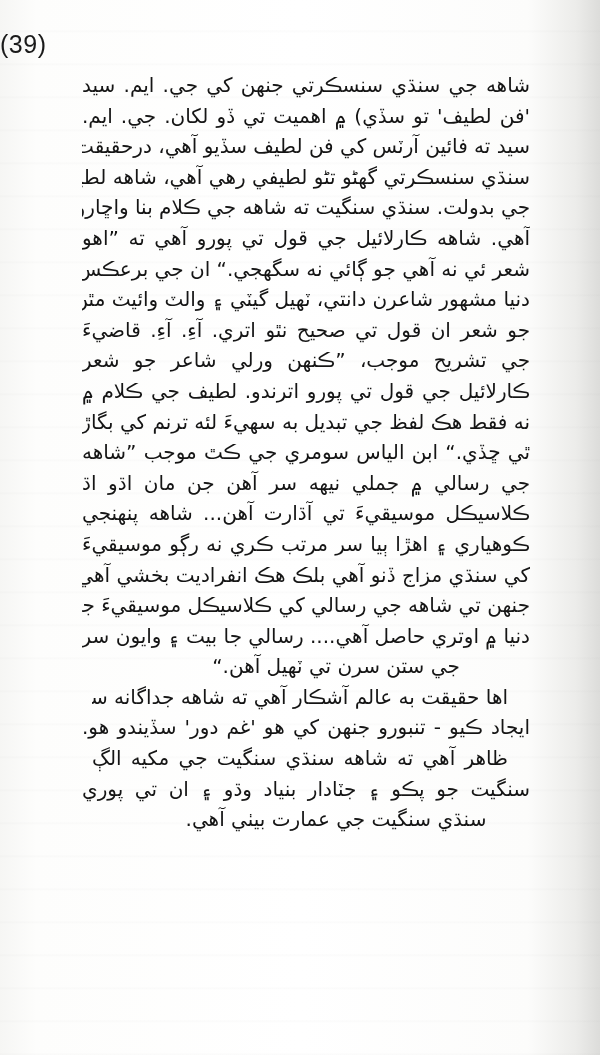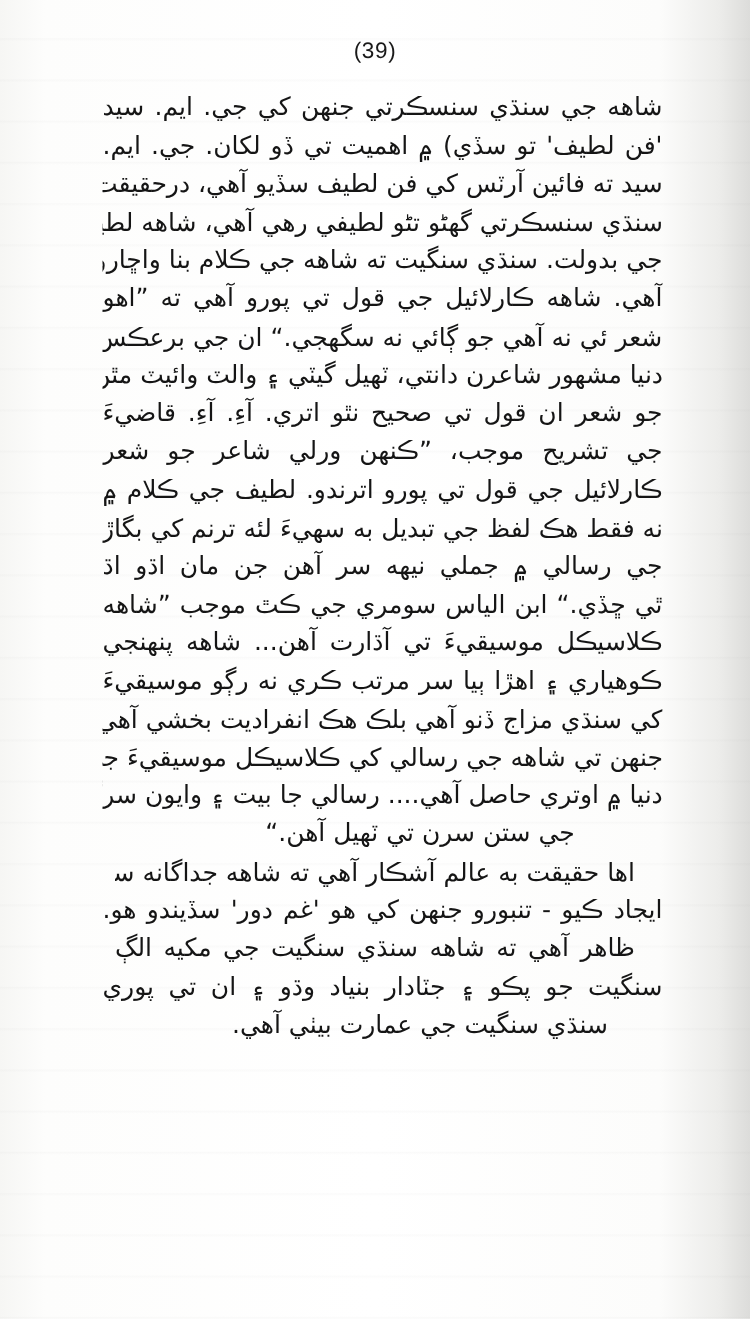--- a/index.html
+++ b/index.html
@@ -26,23 +26,22 @@
       inset: 0;
       background:
         repeating-linear-gradient(to bottom, rgba(0,0,0,0) 0px, rgba(0,0,0,0) 30px, rgba(120,120,120,0.03) 31px, rgba(0,0,0,0) 33px);
       pointer-events: none;
     }
     .page-number {
       position: absolute;
       top: 30px;
       left: 0;
       width: 600px;
-      text-align: center;
       font-family: "Liberation Sans", sans-serif;
-      font-size: 18px;
+      font-size: 25px;
       letter-spacing: 0.5px;
       color: #1a1a1a;
     }
     .body-text {
       position: absolute;
       top: 70px;
       left: 82px;
       width: 448px;
       direction: rtl;
       text-align: justify;
@@ -84,22 +83,22 @@
       <span class="line">سيد ته فائين آرٽس کي فن لطيف سڏيو آهي، درحقيقت</span>
       <span class="line">سنڌي سنسڪرتي گهڻو تڻو لطيفي رهي آهي، شاهه لطيف</span>
       <span class="line">جي بدولت. سنڌي سنگيت ته شاهه جي ڪلام بنا واڇارو</span>
       <span class="line">آهي. شاهه ڪارلائيل جي قول تي پورو آهي ته ”اهو</span>
       <span class="line">شعر ئي نه آهي جو ڳائي نه سگهجي.“ ان جي برعڪس</span>
       <span class="line">دنيا مشهور شاعرن دانتي، ٽهيل گيٽي ۽ والٽ وائيٽ مٿن</span>
       <span class="line">جو شعر ان قول تي صحيح نٿو اتري. آءِ. آءِ. قاضيءَ</span>
       <span class="line">جي تشريح موجب، ”ڪنهن ورلي شاعر جو شعر</span>
       <span class="line">ڪارلائيل جي قول تي پورو اترندو. لطيف جي ڪلام ۾</span>
       <span class="line">نه فقط هڪ لفظ جي تبديل به سهيءَ لئه ترنم کي بگاڙي</span>
+      <span class="line">ٿي ڇڏي.“ ابن الياس سومري جي ڪٿ موجب ”شاهه</span>
       <span class="line">جي رسالي ۾ جملي نيهه سر آهن جن مان اڌو اڌ</span>
-      <span class="line">ٿي ڇڏي.“ ابن الياس سومري جي ڪٿ موجب ”شاهه</span>
       <span class="line">ڪلاسيڪل موسيقيءَ تي آڌارت آهن... شاهه پنهنجي</span>
       <span class="line">ڪوهياري ۽ اهڙا ٻيا سر مرتب ڪري نه رڳو موسيقيءَ</span>
       <span class="line">کي سنڌي مزاج ڏنو آهي بلڪ هڪ انفراديت بخشي آهي،</span>
       <span class="line">جنهن تي شاهه جي رسالي کي ڪلاسيڪل موسيقيءَ جي</span>
       <span class="line">دنيا ۾ اوتري حاصل آهي.... رسالي جا بيت ۽ وايون سرگم</span>
       <span class="line end-center">جي ستن سرن تي ٽهيل آهن.“</span>
     </div>
     <div>
       <span class="line indent">اها حقيقت به عالم آشڪار آهي ته شاهه جداگانه ساز</span>
       <span class="line">ايجاد ڪيو - تنبورو جنهن کي هو 'غم دور' سڏيندو هو.</span>

